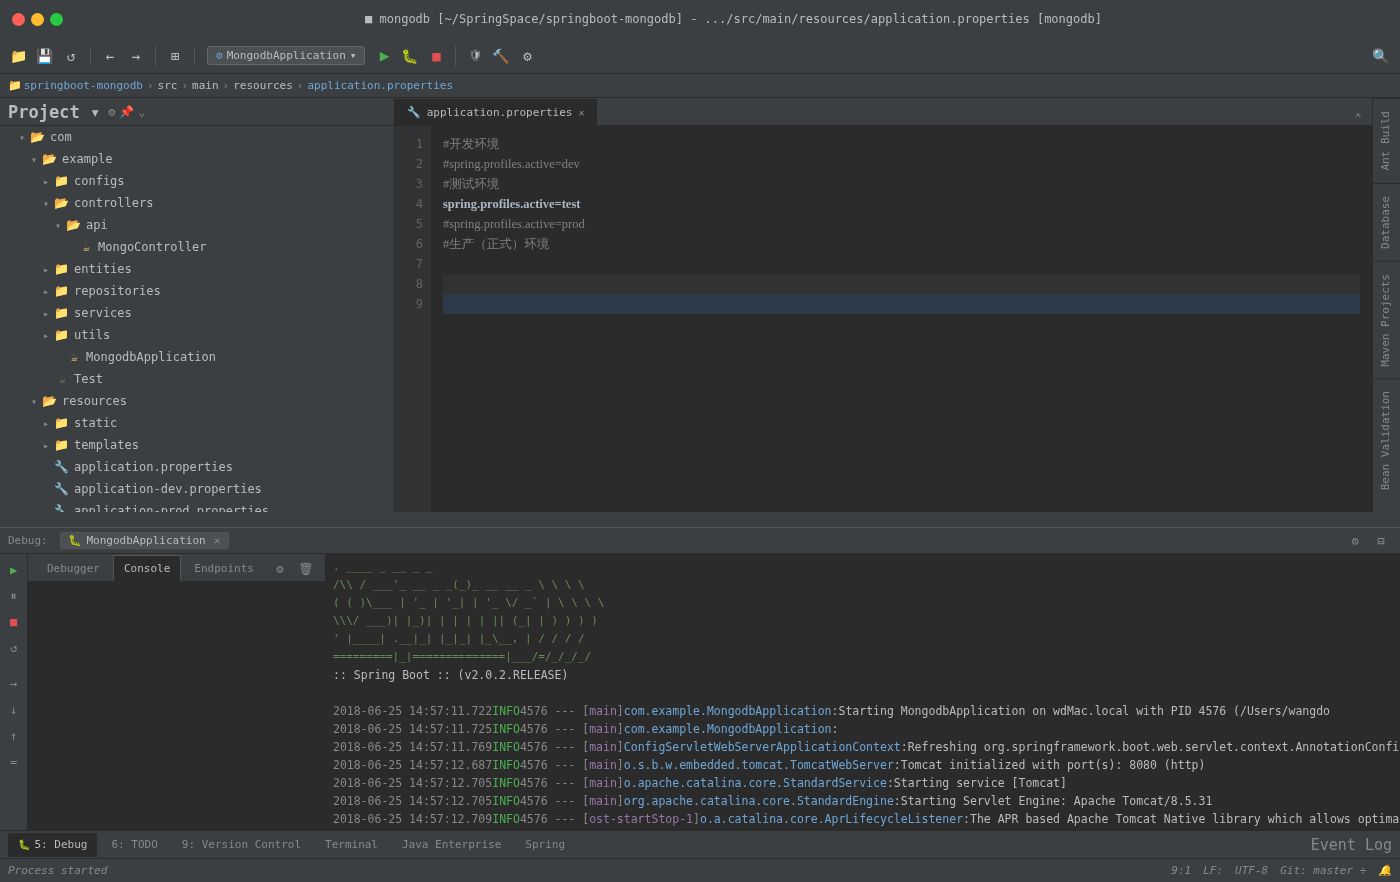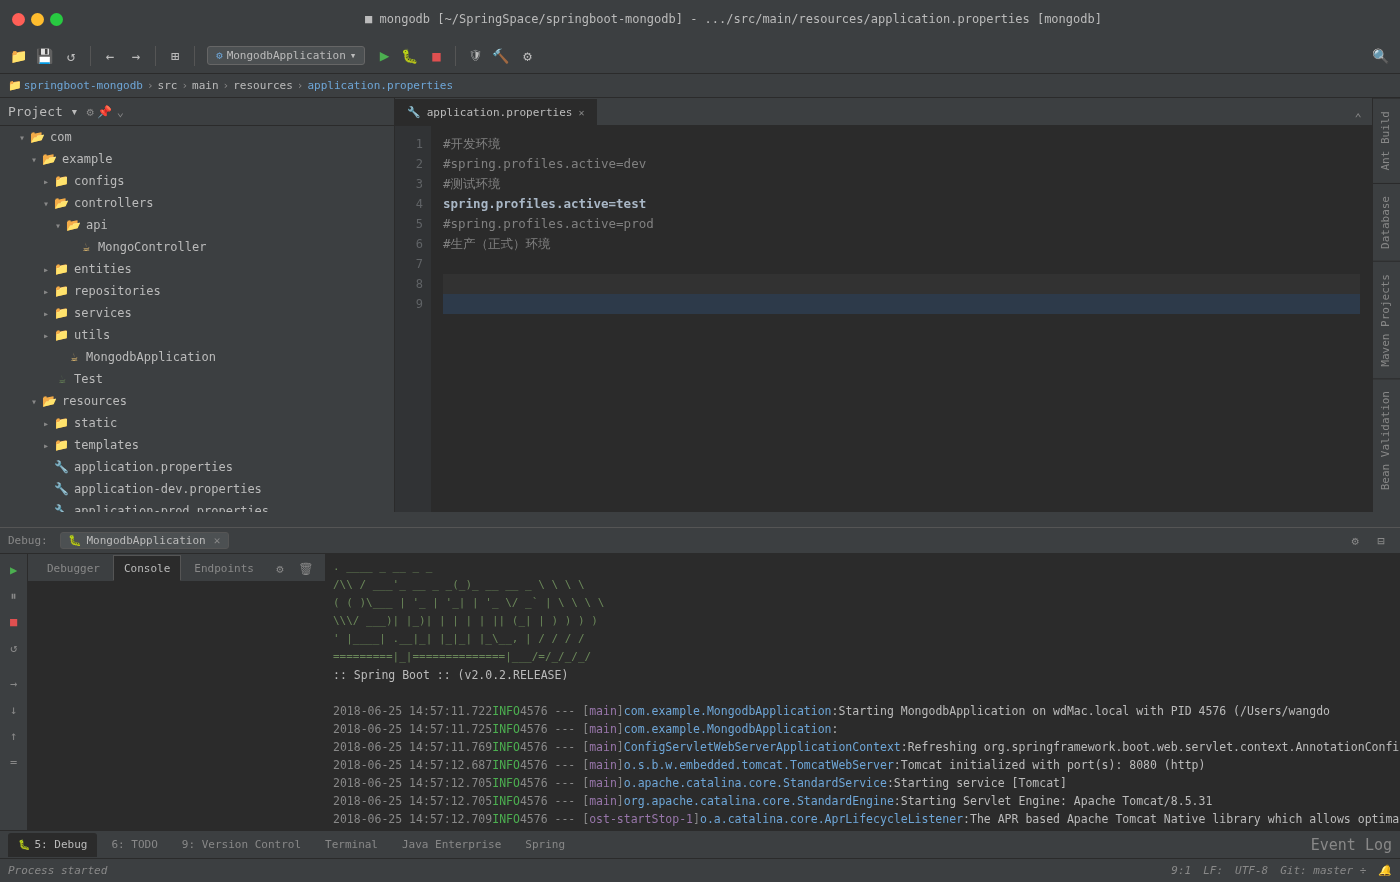--- a/index.html
+++ b/index.html
@@ -236,20 +236,21 @@
       flex: 1;
       padding: 8px 12px;
       color: #a9b7c6;
       font-size: 12.5px;
       line-height: 20px;
       overflow: auto;
     }
     .code-line {
       height: 20px;
       white-space: pre;
+      font-family: Liberation Serif, serif;
     }
     .code-line.highlighted-line {
       background: #323232;
     }
     .code-line.active-line {
       background: #2d3a4a;
     }
     .code-comment { color: #808080; }
     .code-bold { color: #a9b7c6; font-weight: bold; }
 
@@ -454,21 +455,21 @@
   <span class="breadcrumb-sep">›</span>
   <span>resources</span>
   <span class="breadcrumb-sep">›</span>
   <span style="color:#6ea6d7;">application.properties</span>
 </div>
 
 <div style="display:flex; height:calc(882px - 38px - 36px - 24px - 370px); position:relative;">
 
   <div class="project-panel" style="height:100%; overflow:hidden; display:flex; flex-direction:column;">
     <div class="panel-header">
-      <span style="color:#bbbbbb; font-size:13px; font-weight:normal;">Project ▾</span>
+      <span style="color:#bbbbbb; font-size:17px; font-weight:bold;">Project ▾</span>
       <div class="panel-actions">
         <span class="panel-action-btn">⚙</span>
         <span class="panel-action-btn">📌</span>
         <span class="panel-action-btn">⌄</span>
       </div>
     </div>
 
     <div class="tree-container">
 
       <div class="tree-item indent-1">

